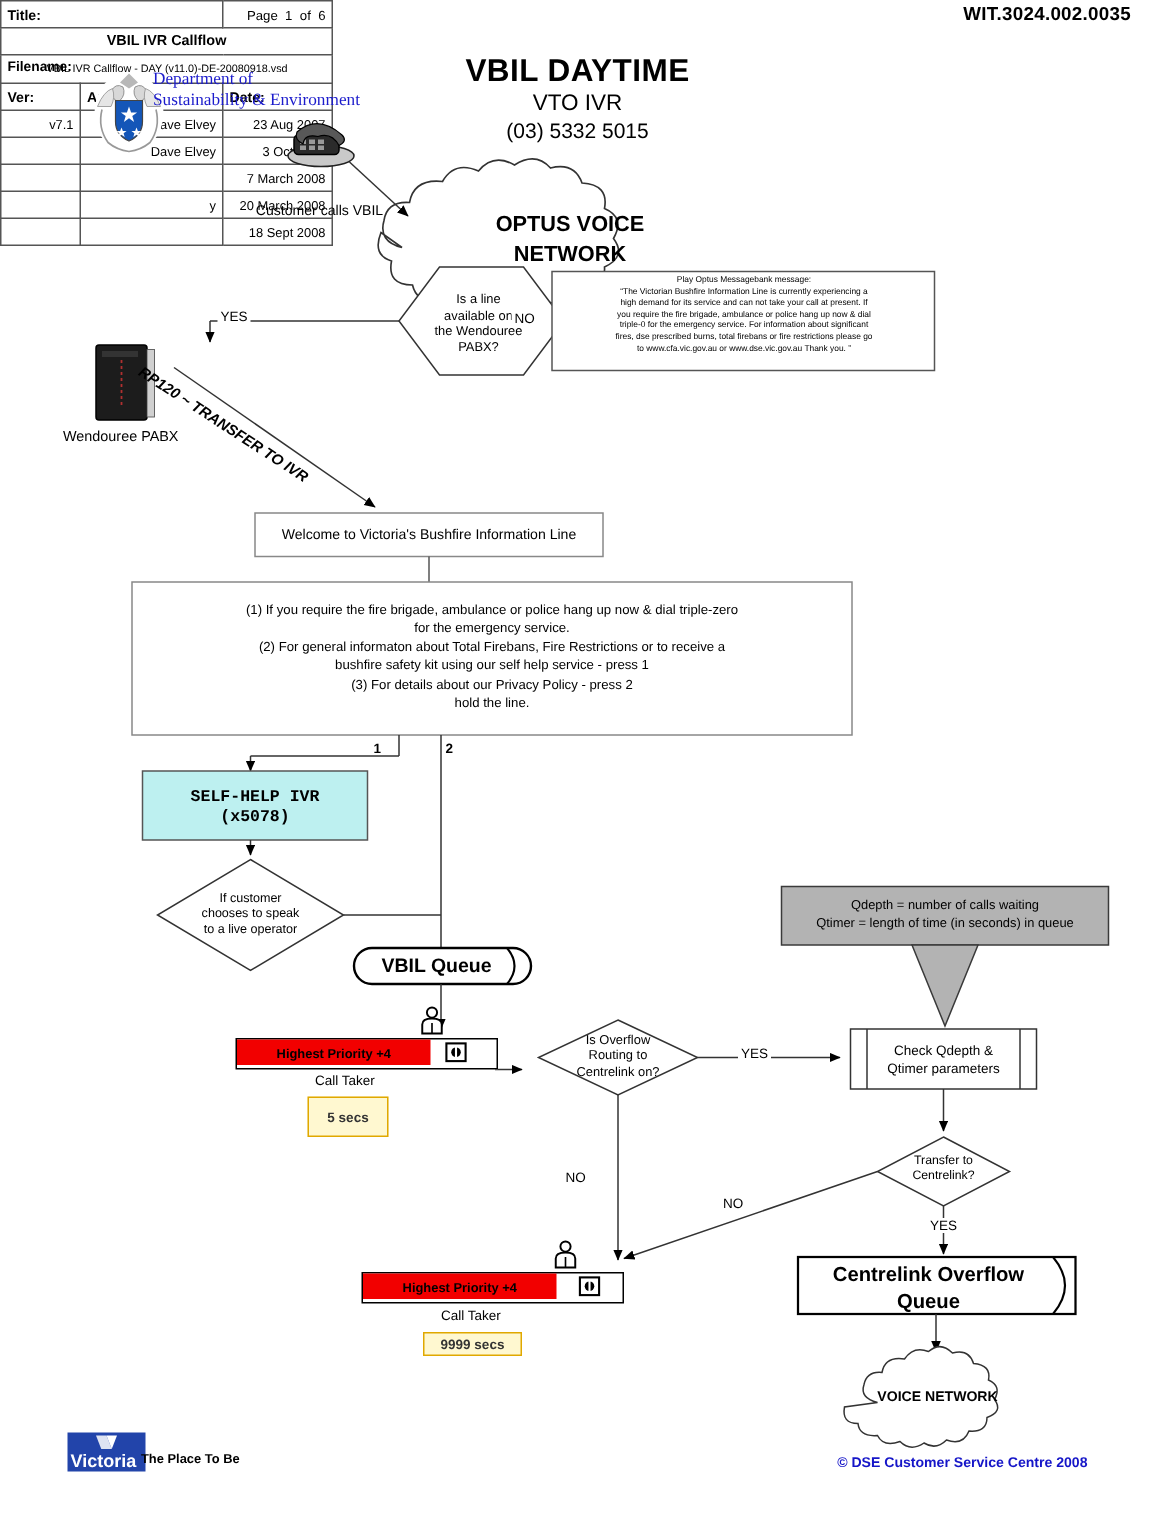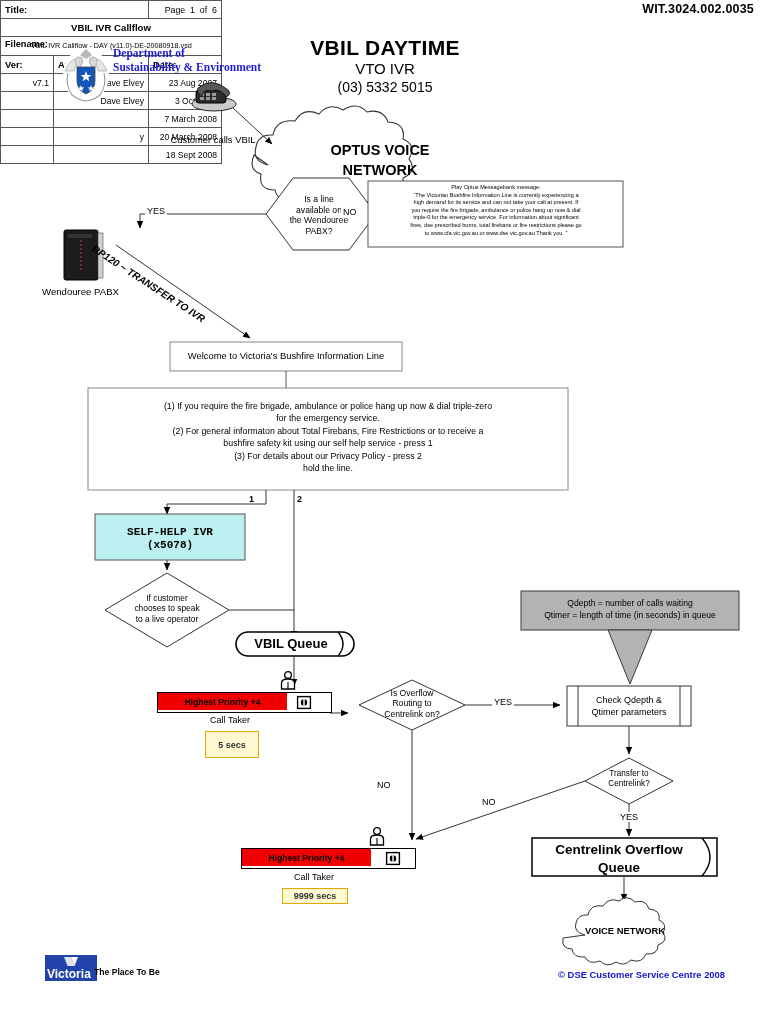--- a/index.html
+++ b/index.html
@@ -9,21 +9,21 @@
   .ctr{text-align:center;}
 
   
   #doc-ref{top:2px;right:16px;font-size:12.5px;font-weight:bold;letter-spacing:.2px;text-align:right;}
   #main-title{top:36px;left:0;width:770px;font-size:21px;font-weight:bold;text-align:center;
               letter-spacing:.3px;}
   #sub-title{top:60px;left:0;width:770px;font-size:15px;text-align:center;}
   #phone-num{top:79px;left:0;width:770px;font-size:14px;text-align:center;}
 
   
-  #dept-text{left:113px;top:46px;font-size:11.5px;font-weight:bold;color:#1c1ccc;
+  #dept-text{left:102px;top:46px;font-size:11.5px;font-weight:normal;color:#1c1ccc;
              font-family:"Liberation Serif",serif;line-height:14px;}
 
   
   #title-table{left:497px;top:48px;width:222px;border:1.4px solid #000;
                border-collapse:collapse;font-size:8.6px;background:transparent;}
   #title-table td{border:0.8px solid #555;padding:2px 4px;height:13px;vertical-align:middle;}
   #title-table .hd{font-weight:bold;font-size:9.4px;}
   #title-table .big{font-weight:bold;font-size:9.6px;text-align:center;}
   #title-table .rt{text-align:right;}
   #title-table .fname{font-size:7.2px;}

